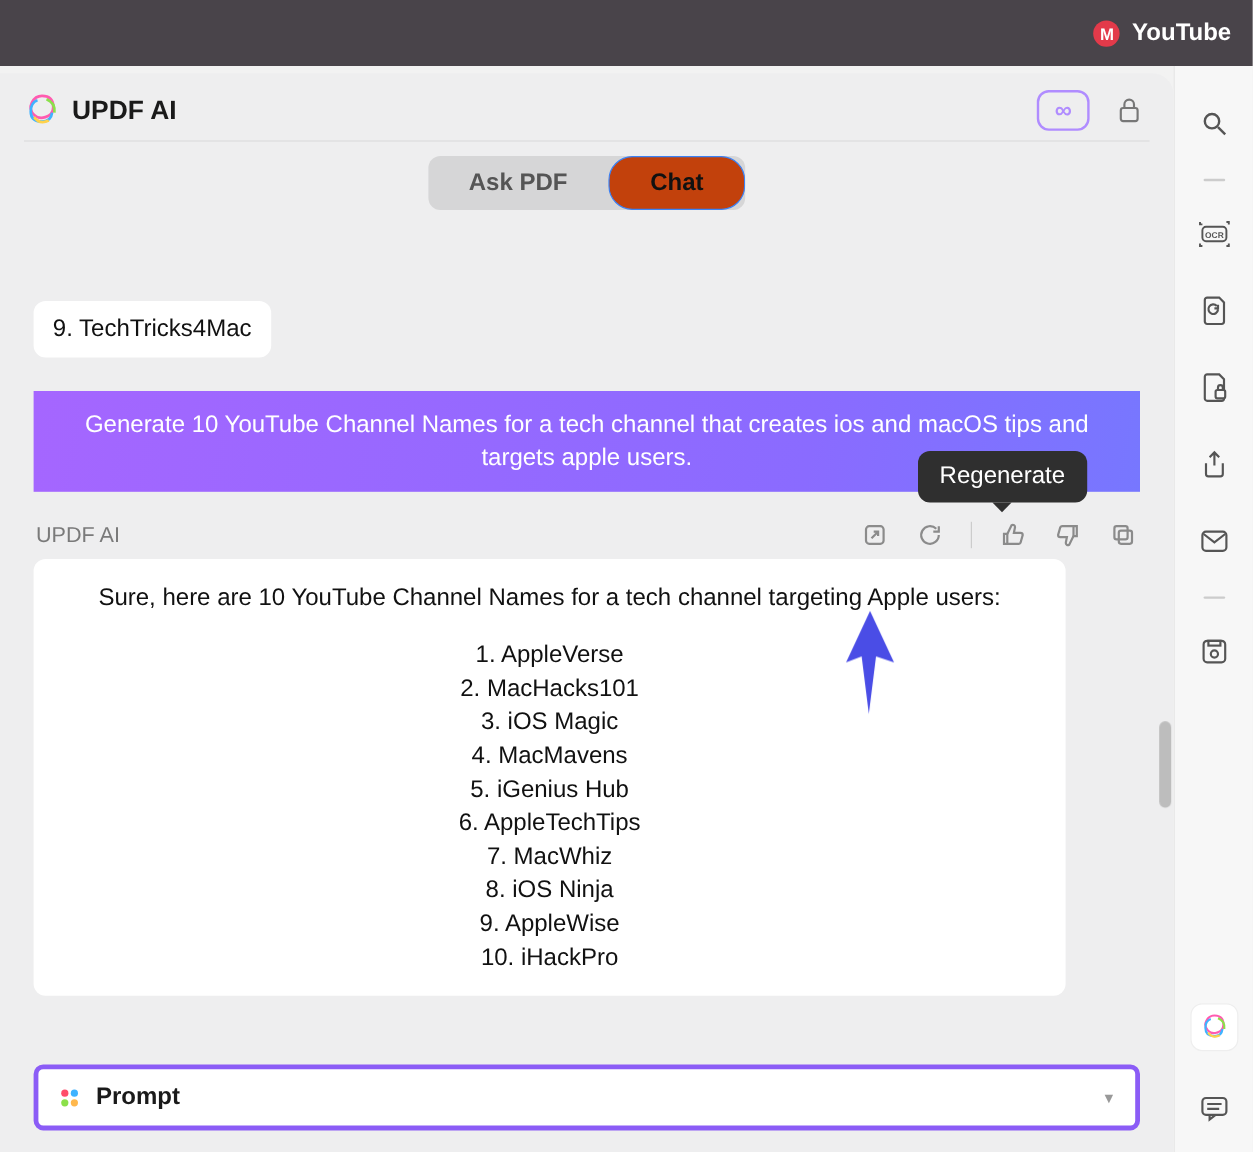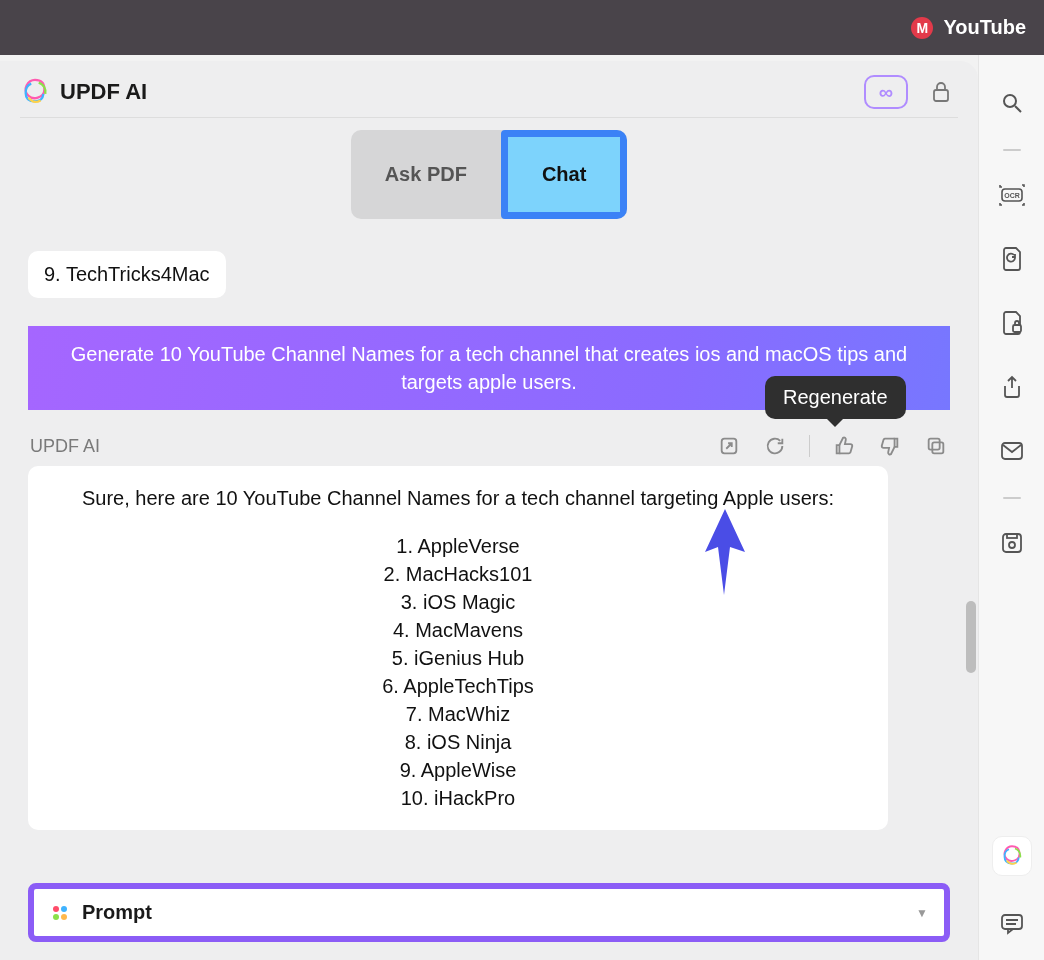--- a/index.html
+++ b/index.html
@@ -108,32 +108,32 @@
   }
   .segment {
     display: inline-flex;
     background: #d6d6d7;
     border-radius: 10px;
     padding: 0;
     overflow: hidden;
   }
   .segment button {
     border: none;
-    padding: 26px 34px;
+    padding: 10px 34px;
     font-size: 20px;
     font-weight: 600;
     background: transparent;
     color: #555;
     cursor: pointer;
-    border-radius: 4px;
+    border-radius: 20px;
   }
   .segment button.active {
-    background: #7dd3fc;
+    background: #c2410c;
     color: #111;
-    border: 7px solid #3b82f6;
+    border: 1px solid #3b82f6;
   }
 
   .chat-scroll {
     position: absolute;
     top: 190px;
     bottom: 128px;
     left: 0; right: 0;
     overflow-y: auto;
     padding: 0 28px 16px 28px;
     text-align: center;
@@ -226,21 +226,21 @@
   }
 
   .bottom-area {
     position: absolute;
     bottom: 8px;
     left: 0; right: 0;
     padding: 0 28px;
   }
   .prompt-bar {
     background: #fff;
-    border: 6px solid #8b5cf6;
+    border: 4px solid #8b5cf6;
     border-radius: 8px;
     padding: 12px 16px;
     display: flex;
     align-items: center;
     gap: 12px;
     margin-bottom: 10px;
   }
   .prompt-dots { display: inline-flex; }
   .prompt-bar .label {
     font-size: 20px;

